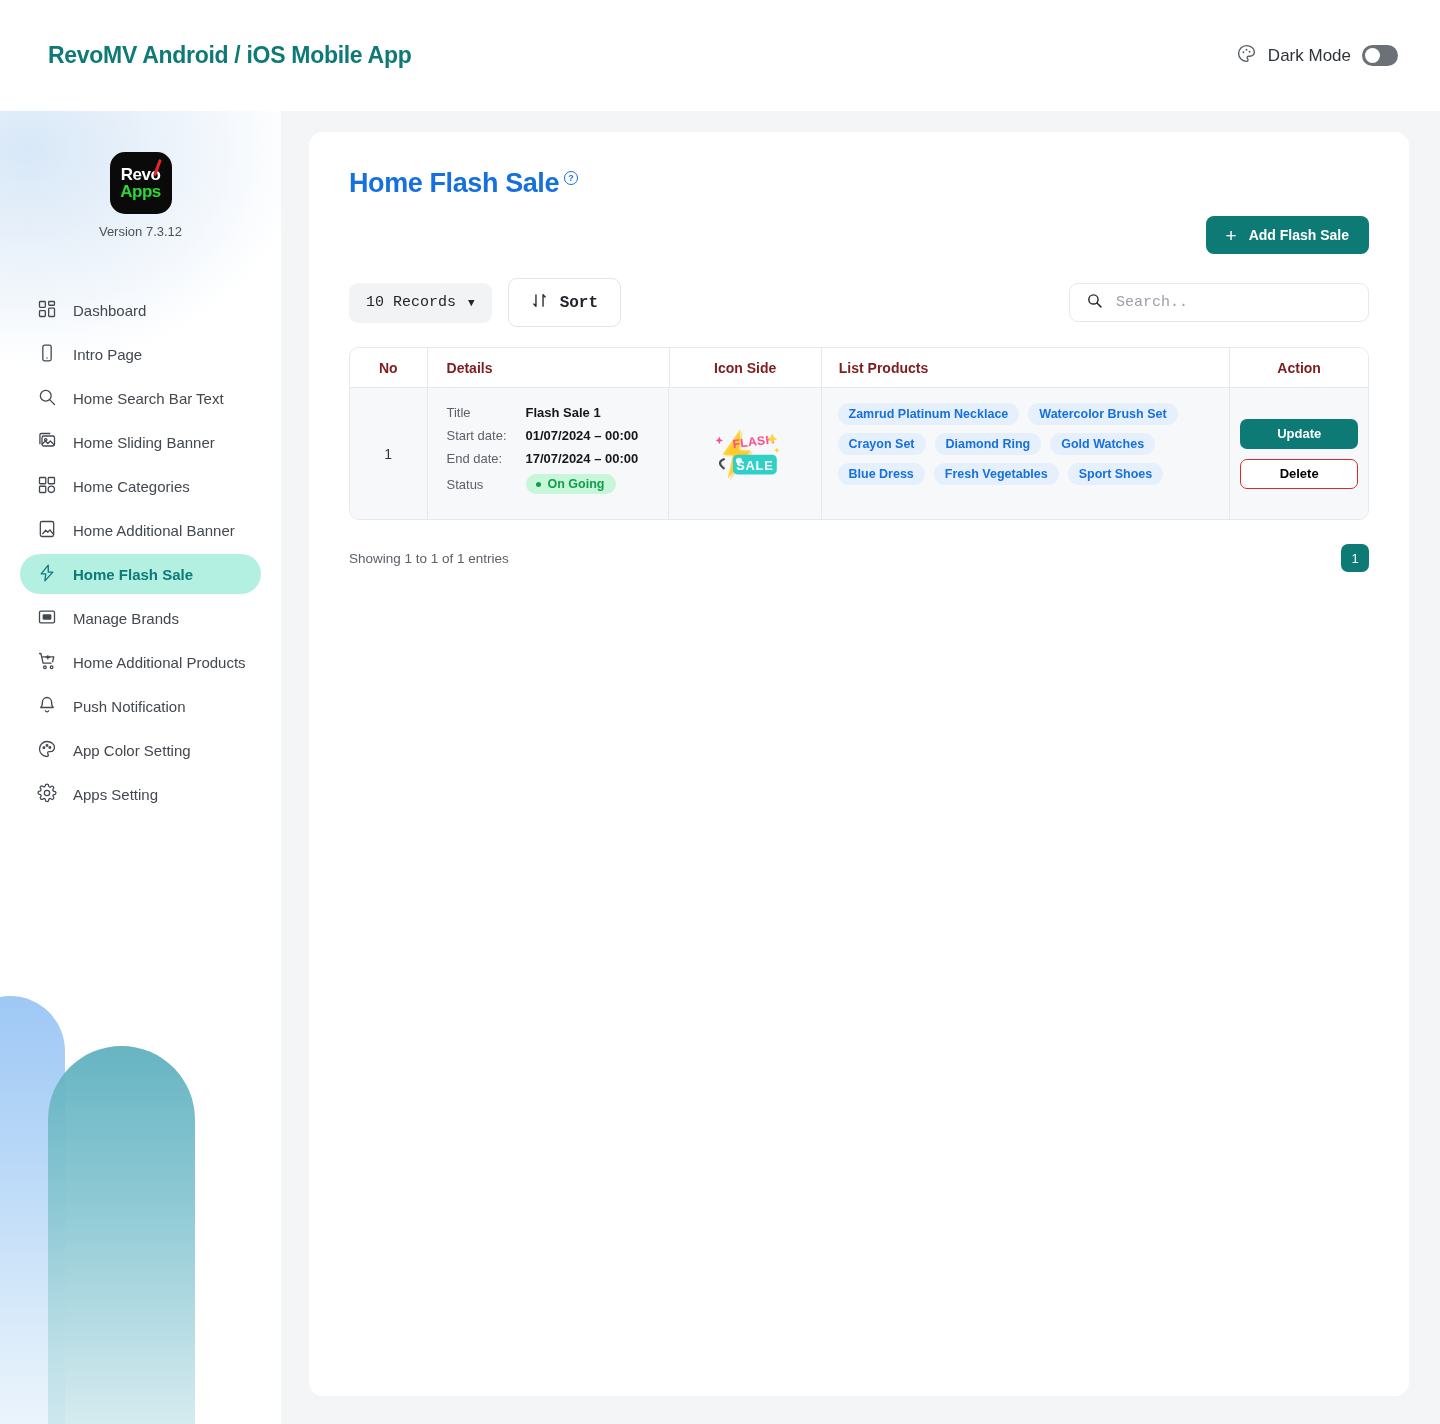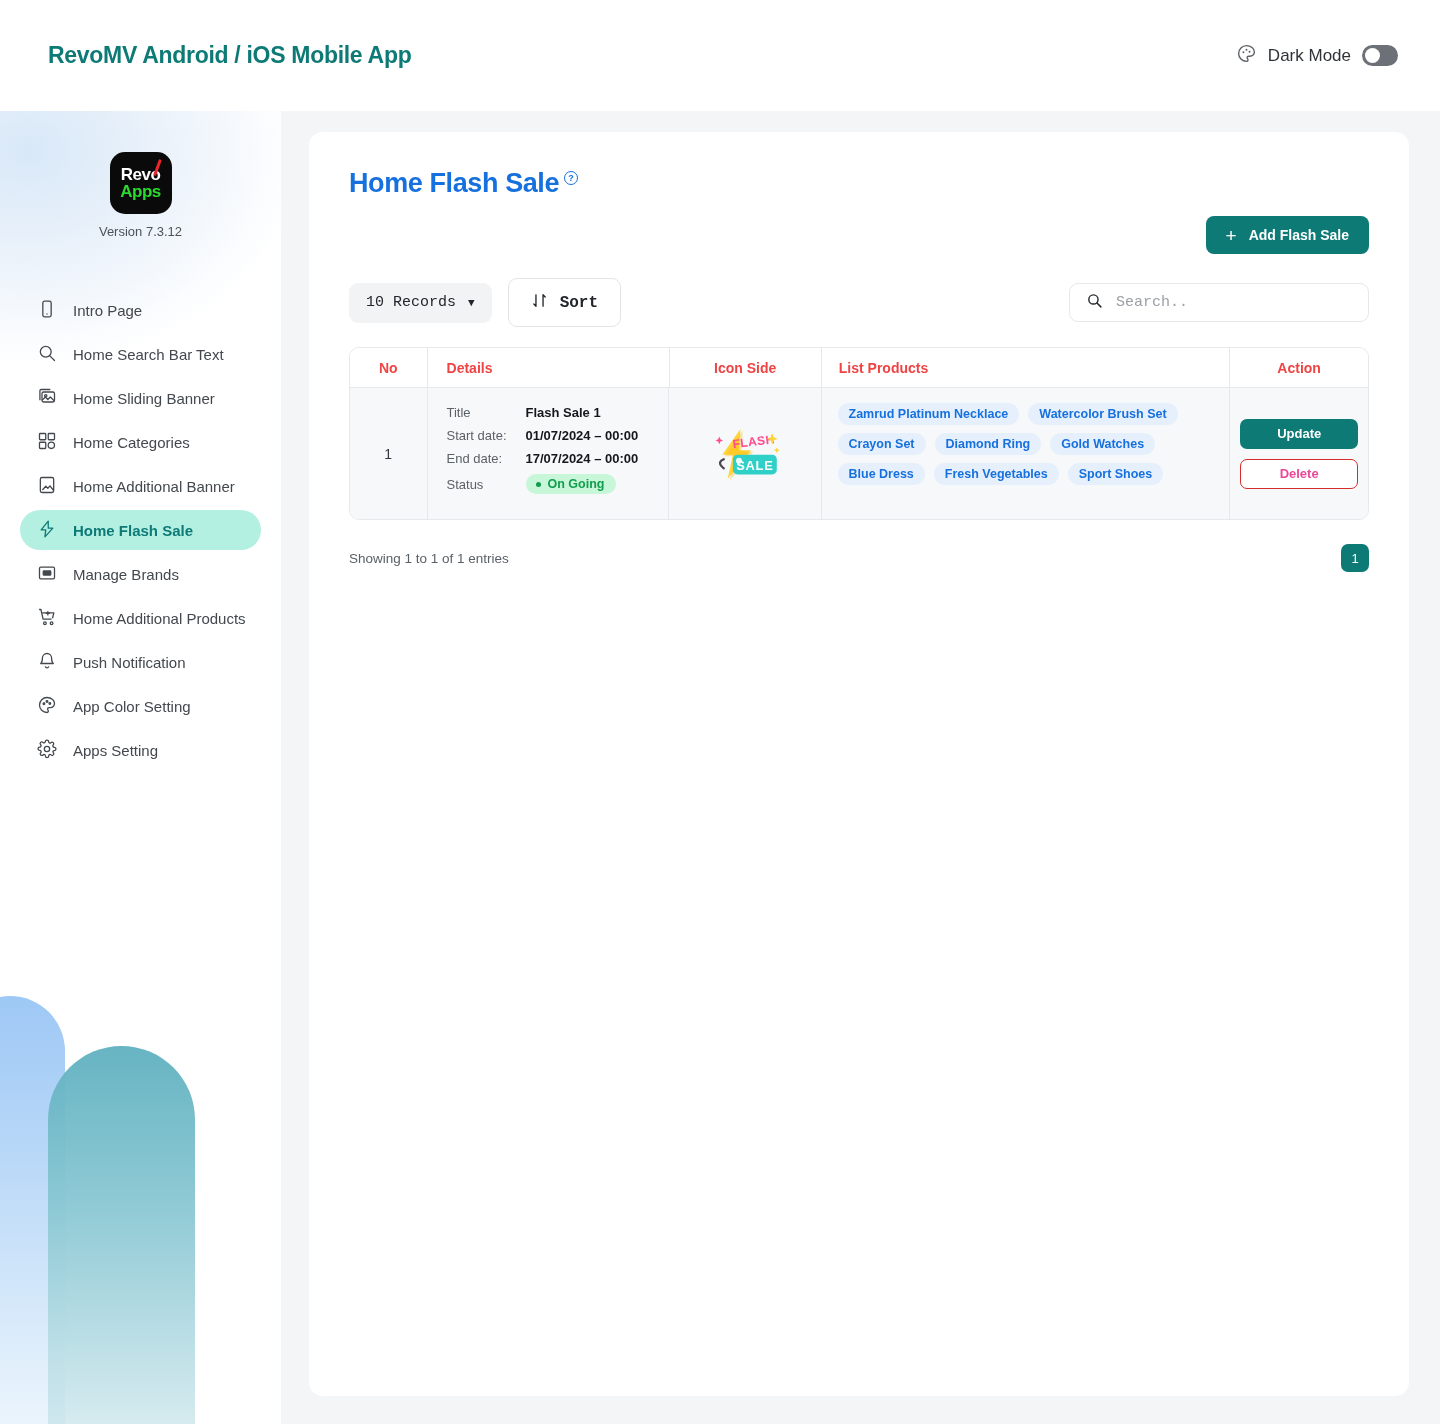--- a/index.html
+++ b/index.html
@@ -190,21 +190,21 @@
 
   
   .table {
     margin-top: 20px;
     border: 1px solid #e6e8eb; border-radius: 10px;
     overflow: hidden;
   }
   .thead {
     display: flex; height: 40px; background: #ffffff;
     border-bottom: 1px solid #e6e8eb;
-    font-size: 14px; font-weight: 700; color: #ef4444;
+    font-size: 14px; font-weight: 700; color: #7f1d1d;
   }
   .thead > div { display: flex; align-items: center; border-right: 1px solid #e6e8eb; }
   .thead > div:last-child { border-right: none; }
   .col-no     { width: 81px; justify-content: center; }
   .col-det    { width: 252px; padding-left: 19px; }
   .col-icon   { width: 159px; justify-content: center; }
   .col-prod   { width: 426px; padding-left: 17px; }
   .col-act    { width: 144px; justify-content: center; }
 
   .trow {
@@ -234,21 +234,21 @@
     cursor: pointer;
   }
   .cell-act { display: flex; flex-direction: column; align-items: center; justify-content: center; gap: 10px; }
   .btn-update {
     width: 118px; height: 30px; border: none; border-radius: 7px;
     background: #0d7a76; color: #ffffff;
     font-size: 13px; font-weight: 700; font-family: inherit; cursor: pointer;
   }
   .btn-delete {
     width: 118px; height: 30px; border-radius: 7px;
-    background: #ffffff; color: #ec4899; border: 1px solid #d52b2b;
+    background: #ffffff; color: #000000; border: 1px solid #d52b2b;
     font-size: 13px; font-weight: 700; font-family: inherit; cursor: pointer;
   }
 
   .footer-row {
     display: flex; align-items: center; justify-content: space-between;
     margin-top: 24px;
   }
   .showing { font-size: 13.5px; color: #5b6168; }
   .page-btn {
     width: 28px; height: 28px; border-radius: 7px;
@@ -289,20 +289,29 @@
   <div class="brand">
     <div class="logo">
       <span class="revo">Revo</span>
       <span class="apps">Apps</span>
       <span class="slash"></span>
     </div>
     <div class="version">Version 7.3.12</div>
   </div>
 
   <div class="nav" id="nav">
+      <div class="nav-item">
+        <span><svg width="20" height="20" viewBox="0 0 24 24" fill="none" stroke-width="1.55" stroke-linejoin="round">
+            <rect x="3" y="3" width="7" height="7" rx="1"></rect>
+            <rect x="14" y="3" width="7" height="4.5" rx="1"></rect>
+            <rect x="14" y="11" width="7" height="10" rx="1"></rect>
+            <rect x="3" y="14" width="7" height="7" rx="1"></rect>
+          </svg></span>
+        <span class="nav-label">Dashboard</span>
+      </div>
       <div class="nav-item">
         <span><svg width="20" height="20" viewBox="0 0 24 24" fill="none" stroke-width="1.55" stroke-linejoin="round">
             <rect x="7" y="2.5" width="10" height="19" rx="2.2"></rect>
             <circle cx="12" cy="18" r="0.8" fill="#43484e" stroke="none"></circle>
           </svg></span>
         <span class="nav-label">Intro Page</span>
       </div>
       <div class="nav-item">
         <span><svg width="20" height="20" viewBox="0 0 24 24" fill="none" stroke-width="1.55" stroke-linejoin="round">
             <circle cx="10.5" cy="10.5" r="6.5"></circle>

